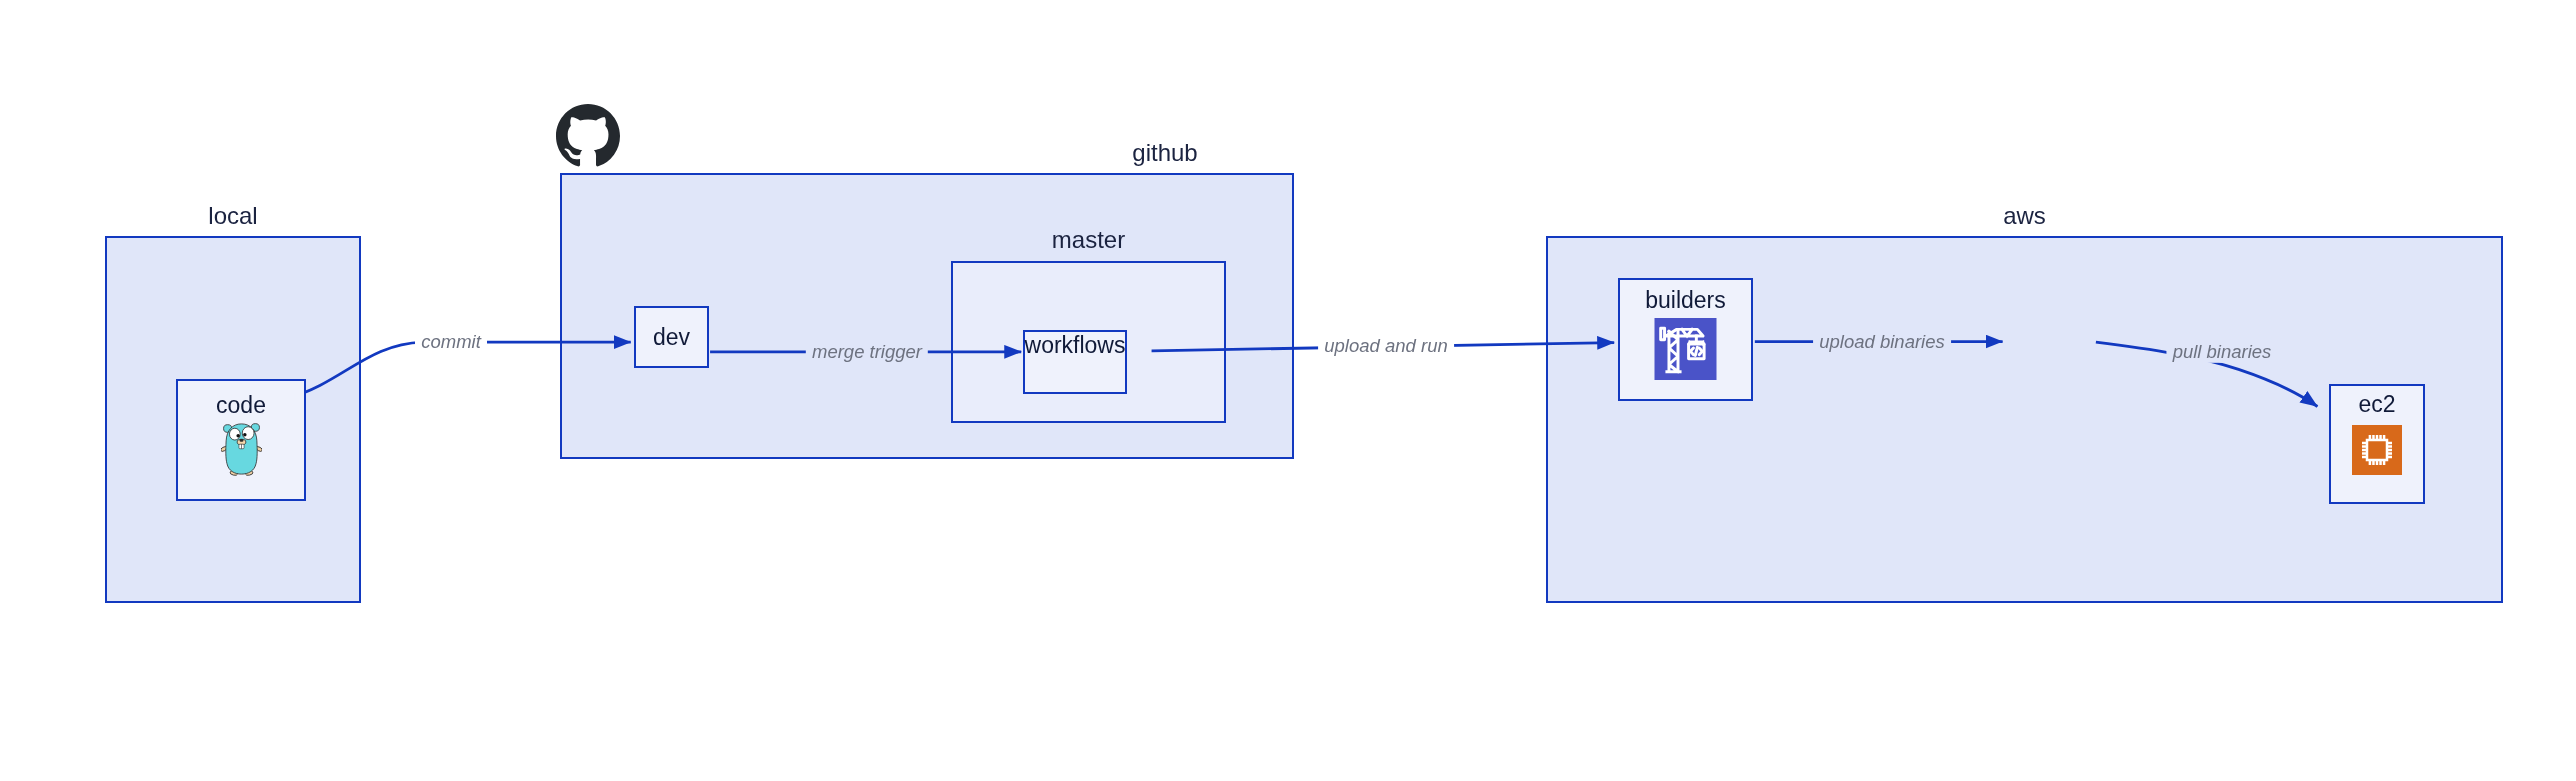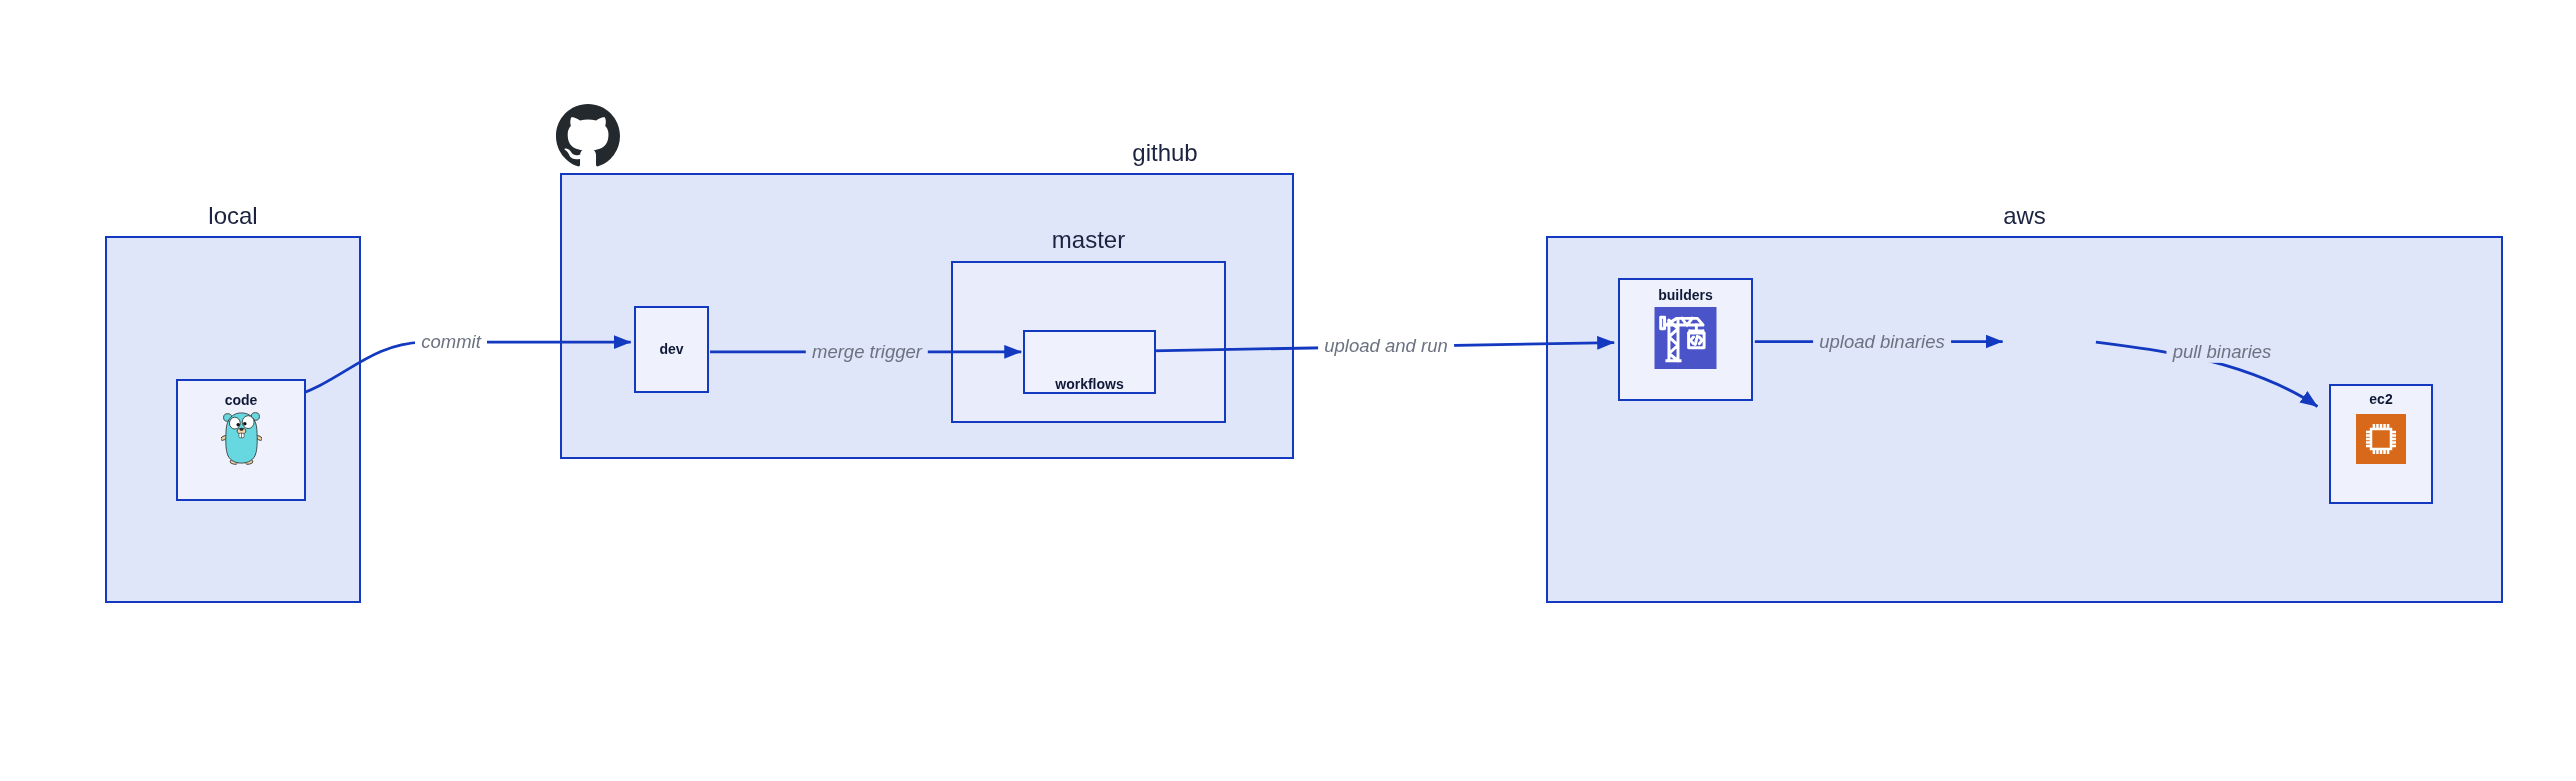--- a/index.html
+++ b/index.html
@@ -19,27 +19,27 @@
   }
   .lbl-local {left:105px;top:203px;width:256px;text-align:center;}
   .lbl-github{left:1036px;top:140px;width:258px;text-align:center;}
   .lbl-master{left:951px;top:227px;width:275px;text-align:center;}
   .lbl-aws   {left:1546px;top:203px;width:957px;text-align:center;}
   
   .node{
     position:absolute;background:#eff2fc;border:2.6px solid #1239c0;box-sizing:border-box;
     display:flex;flex-direction:column;align-items:center;z-index:3;
   }
-  .node-label{font-size:14px;font-weight:700;color:#101a38;line-height:1.15;}
+  .node-label{font-size:23px;font-weight:400;color:#101a38;line-height:1.15;}
   .node-code     {left:176px;top:379px;width:130px;height:122px;padding-top:11.3px;}
-  .node-dev      {left:634px;top:306px;width:75px;height:87px;justify-content:center;}
-  .node-workflows{left:1023px;top:330px;width:133px;height:64px;justify-content:flex-end;}
+  .node-dev      {left:634px;top:306px;width:75px;height:62px;justify-content:center;}
+  .node-workflows{left:1023px;top:330px;width:104px;height:64px;justify-content:flex-start;}
   .node-builders {left:1618px;top:278px;width:135px;height:123px;padding-top:7.2px;}
   .node-s3       {left:2006px;top:280px;width:90px;height:121px;padding-top:6.2px;}
-  .node-ec2      {left:2329px;top:384px;width:104px;height:120px;padding-top:5.2px;}
+  .node-ec2      {left:2329px;top:384px;width:96px;height:120px;padding-top:5.2px;}
   .icon-wrap{display:block;}
   .node-code .icon-wrap{margin-top:3.1px;}
   .node-builders .icon-wrap{margin-top:4.1px;}
   .node-s3 .icon-wrap{margin-top:8.2px;}
   .node-ec2 .icon-wrap{margin-top:7.2px;}
   
   .edges-svg{position:absolute;left:0;top:0;z-index:2;pointer-events:none;}
   .edge-label{
     position:absolute;z-index:4;transform:translate(-50%,-50%);
     font-size:18.5px;font-style:italic;color:#6d7280;white-space:nowrap;

